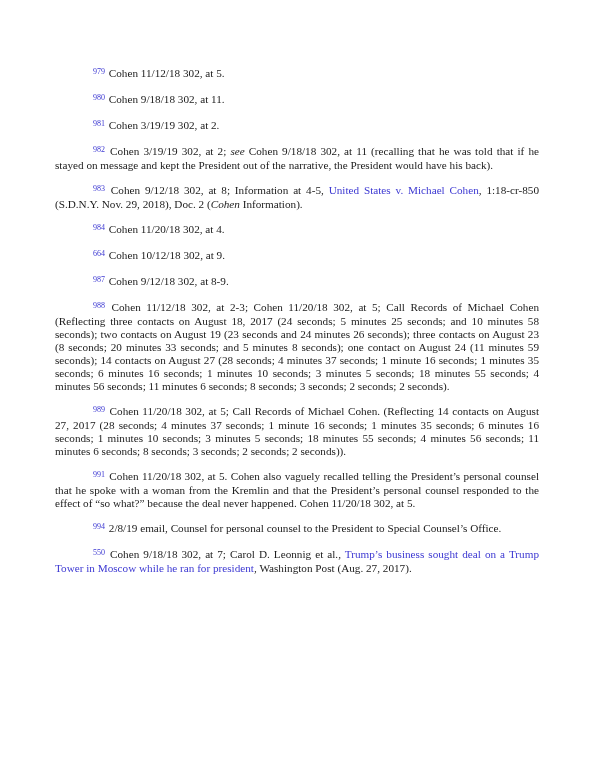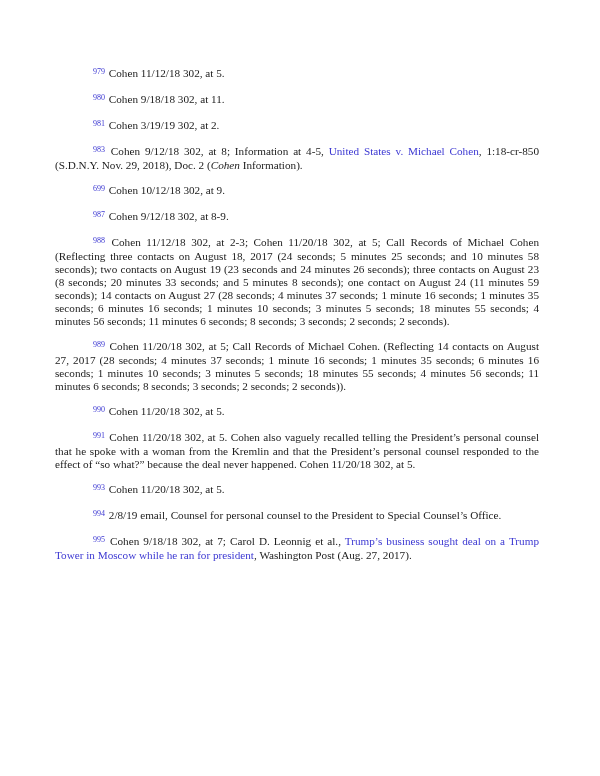--- a/index.html
+++ b/index.html
@@ -48,24 +48,24 @@
   }
 </style>
 </head>
 <body>
 
 <div class="page">
   <div class="footnotes">
       <p class="footnote"><span class="fn-num">979</span><span> Cohen 11/12/18 302, at 5.</span></p>
       <p class="footnote"><span class="fn-num">980</span><span> Cohen 9/18/18 302, at 11.</span></p>
       <p class="footnote"><span class="fn-num">981</span><span> Cohen 3/19/19 302, at 2.</span></p>
+      <p class="footnote"><span class="fn-num">982</span><span> Cohen 3/19/19 302, at 2; </span><span class="italic">see</span><span> Cohen 9/18/18 302, at 11 (recalling that he was told that if he stayed on message and kept the President out of the narrative, the President would have his back).</span></p>
       <p class="footnote"><span class="fn-num">983</span><span> Cohen 9/12/18 302, at 8; Information at 4-5, </span><span class="cite-link">United States v. Michael Cohen</span><span>, 1:18-cr-850 (S.D.N.Y. Nov. 29, 2018), Doc. 2 (</span><span class="italic">Cohen</span><span> Information).</span></p>
-      <p class="footnote"><span class="fn-num">699</span><span> Cohen 10/12/18 302, at 9.</span></p>
+      <p class="footnote"><span class="fn-num">984</span><span> Cohen 11/20/18 302, at 4.</span></p>
+      <p class="footnote"><span class="fn-num">664</span><span> Cohen 10/12/18 302, at 9.</span></p>
       <p class="footnote"><span class="fn-num">987</span><span> Cohen 9/12/18 302, at 8-9.</span></p>
       <p class="footnote"><span class="fn-num">988</span><span> Cohen 11/12/18 302, at 2-3; Cohen 11/20/18 302, at 5; Call Records of Michael Cohen (Reflecting three contacts on August 18, 2017 (24 seconds; 5 minutes 25 seconds; and 10 minutes 58 seconds); two contacts on August 19 (23 seconds and 24 minutes 26 seconds); three contacts on August 23 (8 seconds; 20 minutes 33 seconds; and 5 minutes 8 seconds); one contact on August 24 (11 minutes 59 seconds); 14 contacts on August 27 (28 seconds; 4 minutes 37 seconds; 1 minute 16 seconds; 1 minutes 35 seconds; 6 minutes 16 seconds; 1 minutes 10 seconds; 3 minutes 5 seconds; 18 minutes 55 seconds; 4 minutes 56 seconds; 11 minutes 6 seconds; 8 seconds; 3 seconds; 2 seconds; 2 seconds).</span></p>
       <p class="footnote"><span class="fn-num">989</span><span> Cohen 11/20/18 302, at 5; Call Records of Michael Cohen. (Reflecting 14 contacts on August 27, 2017 (28 seconds; 4 minutes 37 seconds; 1 minute 16 seconds; 1 minutes 35 seconds; 6 minutes 16 seconds; 1 minutes 10 seconds; 3 minutes 5 seconds; 18 minutes 55 seconds; 4 minutes 56 seconds; 11 minutes 6 seconds; 8 seconds; 3 seconds; 2 seconds; 2 seconds)).</span></p>
-      <p class="footnote"><span class="fn-num">990</span><span> Cohen 11/20/18 302, at 5.</span></p>
       <p class="footnote"><span class="fn-num">991</span><span> Cohen 11/20/18 302, at 5. Cohen also vaguely recalled telling the President’s personal counsel that he spoke with a woman from the Kremlin and that the President’s personal counsel responded to the effect of “so what?” because the deal never happened. Cohen 11/20/18 302, at 5.</span></p>
-      <p class="footnote"><span class="fn-num">993</span><span> Cohen 11/20/18 302, at 5.</span></p>
       <p class="footnote"><span class="fn-num">994</span><span> 2/8/19 email, Counsel for personal counsel to the President to Special Counsel’s Office.</span></p>
-      <p class="footnote"><span class="fn-num">995</span><span> Cohen 9/18/18 302, at 7; Carol D. Leonnig et al., </span><span class="cite-link">Trump’s business sought deal on a Trump Tower in Moscow while he ran for president</span><span>, Washington Post (Aug. 27, 2017).</span></p>
+      <p class="footnote"><span class="fn-num">550</span><span> Cohen 9/18/18 302, at 7; Carol D. Leonnig et al., </span><span class="cite-link">Trump’s business sought deal on a Trump Tower in Moscow while he ran for president</span><span>, Washington Post (Aug. 27, 2017).</span></p>
     </div>
 </div>
 
 </body></html>

